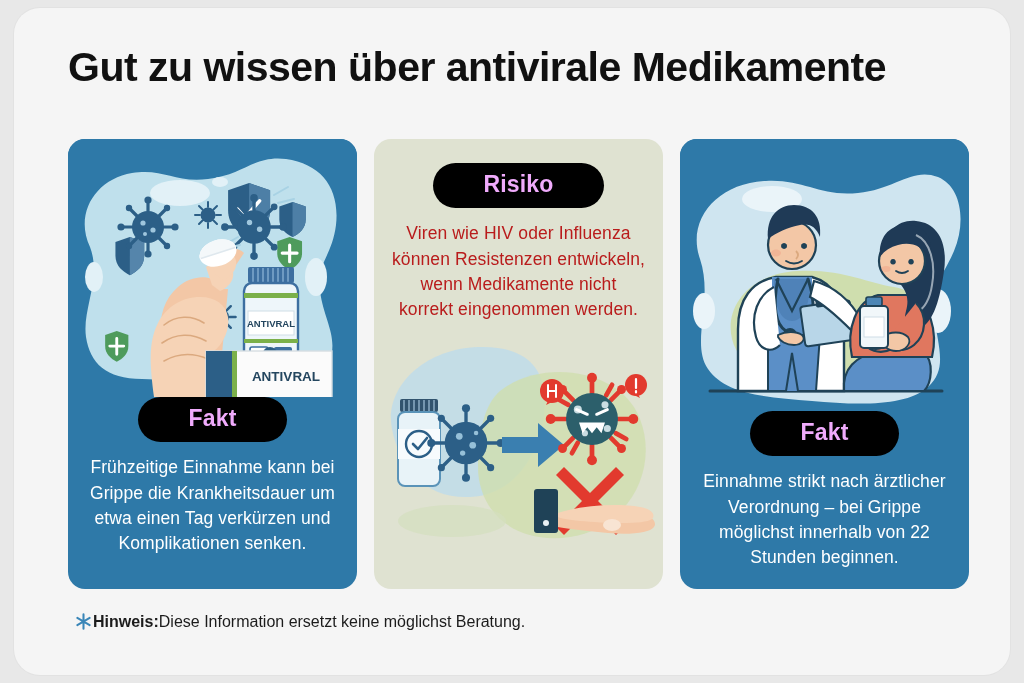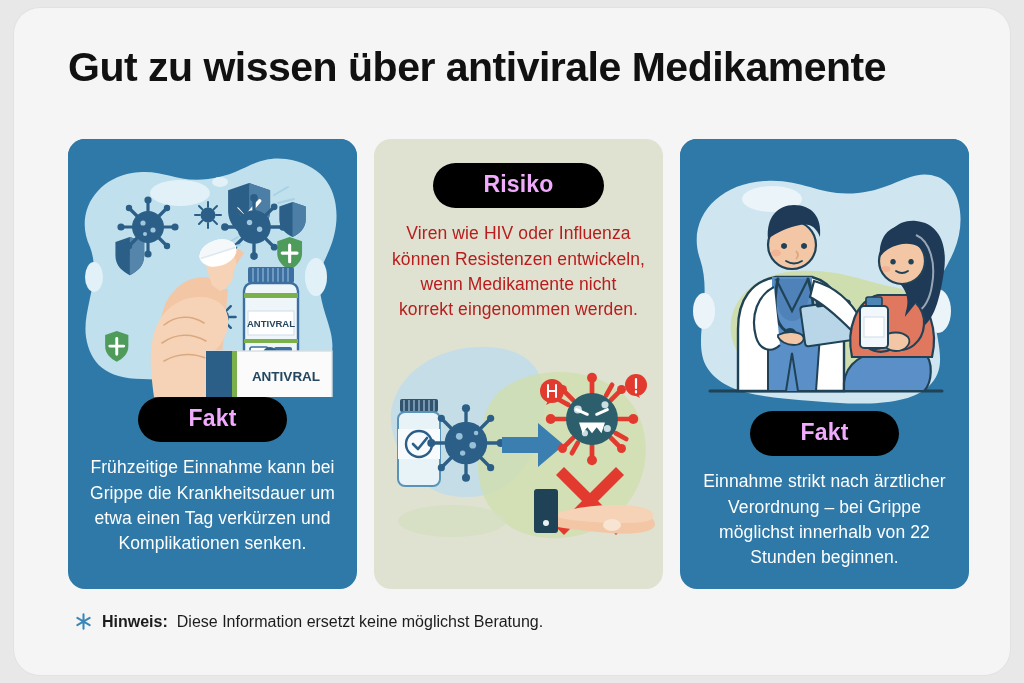--- a/index.html
+++ b/index.html
@@ -94,21 +94,20 @@
   .card.text-first .card-text-block { padding-top: 24px; }
   .card.text-first .card-illustration { margin-top: 10px; }
 
   
   .footer-note {
     position: absolute;
     left: 60px;
     top: 604px;
     display: flex;
     align-items: center;
-    gap: 9px;
     font-size: 16px;
     color: #1c1c1c;
   }
   .footer-icon { width: 19px; height: 19px; flex: none; display: block; }
   .footer-label { font-weight: 700; }
   .footer-text { font-weight: 400; }
 
   svg { display: block; }
 </style>
 </head>

